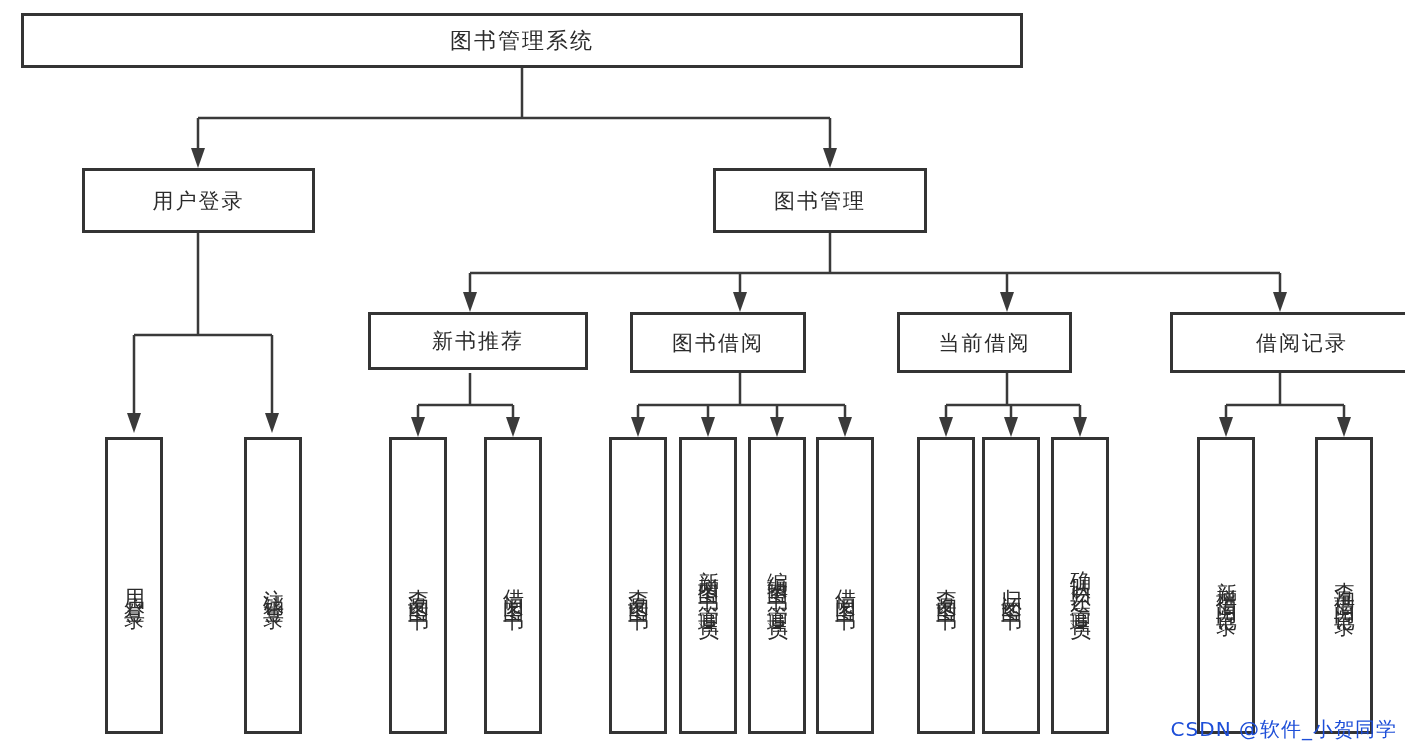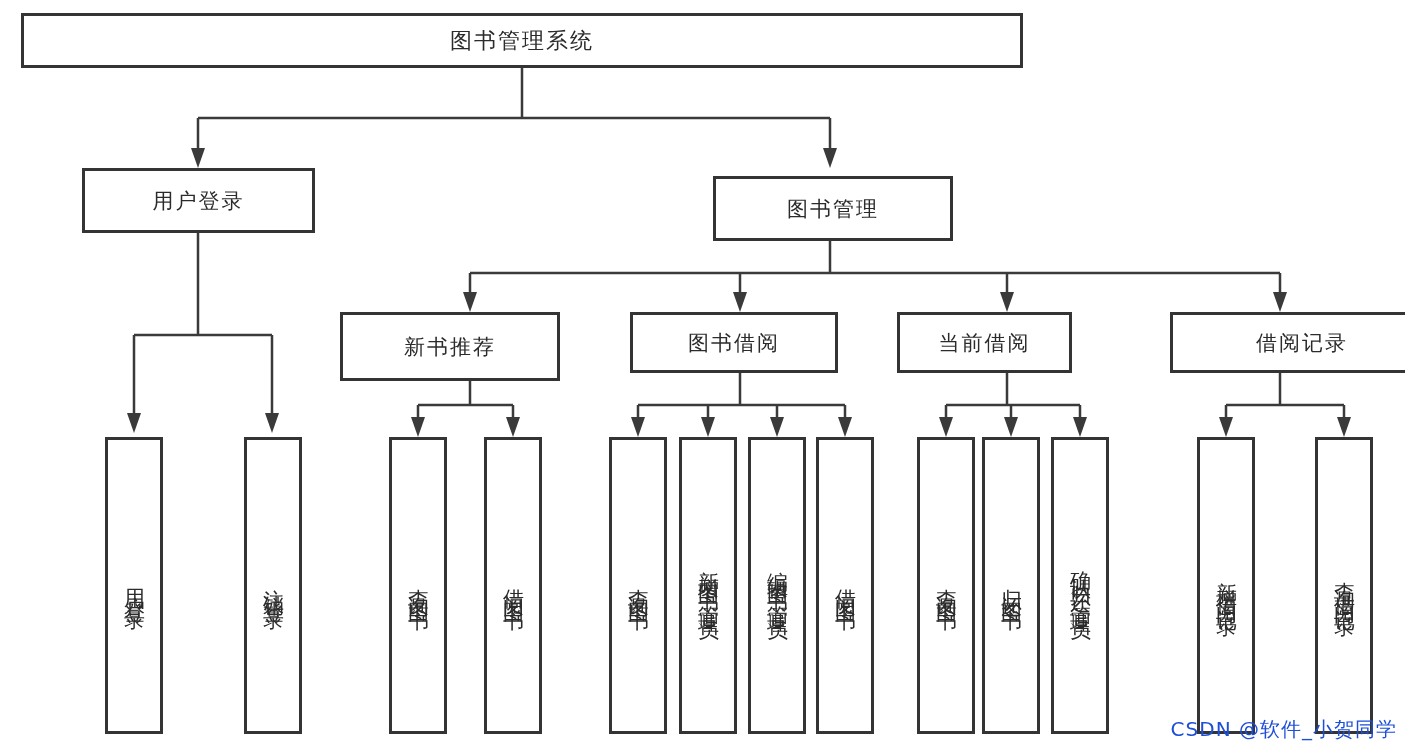--- a/index.html
+++ b/index.html
@@ -95,28 +95,28 @@
     </g>
   </svg>
 
   <div class="node hbox root" style="left:21px; top:13px; width:1002px; height:55px;">
     <span>图书管理系统</span>
   </div>
 
   <div class="node hbox" style="left:82px; top:168px; width:233px; height:65px;">
     <span>用户登录</span>
   </div>
-  <div class="node hbox" style="left:713px; top:168px; width:240px; height:65px;margin-top:8px;">
+  <div class="node hbox" style="left:713px; top:168px; width:214px; height:65px;">
     <span>图书管理</span>
   </div>
 
-  <div class="node hbox" style="left:340px; top:312px; width:220px; height:69px;">
+  <div class="node hbox" style="left:368px; top:312px; width:220px; height:58px;">
     <span>新书推荐</span>
   </div>
-  <div class="node hbox" style="left:630px; top:312px; width:208px; height:61px;">
+  <div class="node hbox" style="left:630px; top:312px; width:176px; height:61px;">
     <span>图书借阅</span>
   </div>
   <div class="node hbox" style="left:897px; top:312px; width:175px; height:61px;">
     <span>当前借阅</span>
   </div>
   <div class="node hbox" style="left:1170px; top:312px; width:264px; height:61px;">
     <span>借阅记录</span>
   </div>
 
   <div class="node vbox" style="left:105px; top:437px; width:58px; height:297px;">

